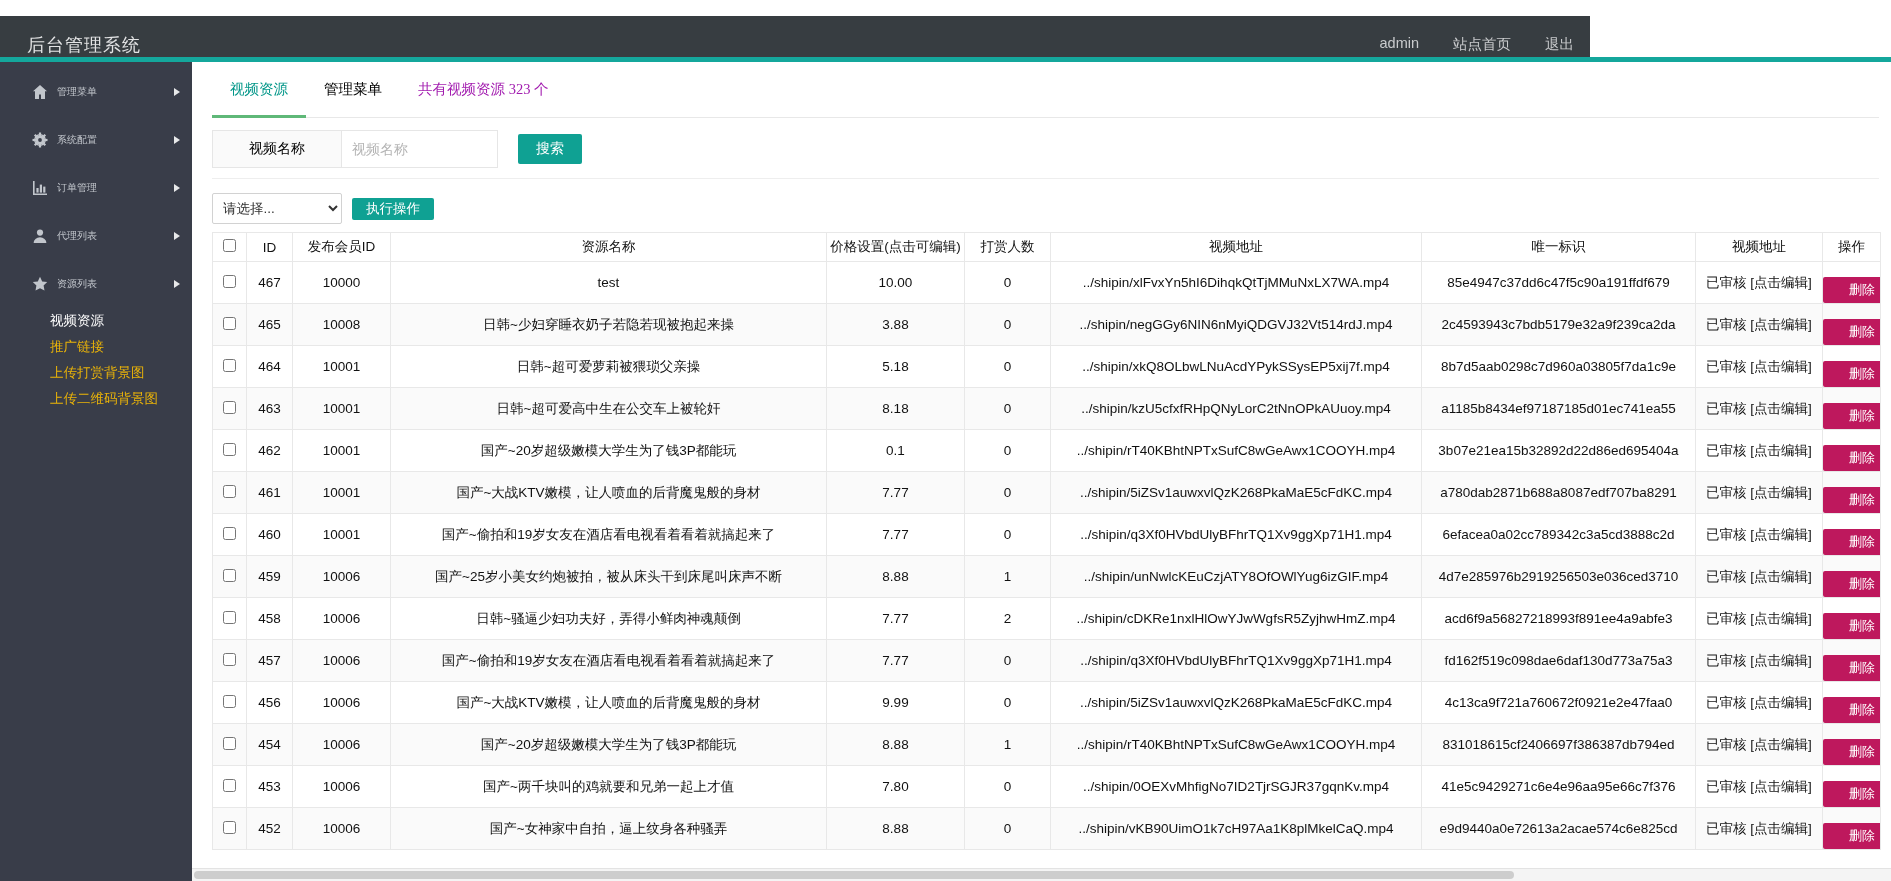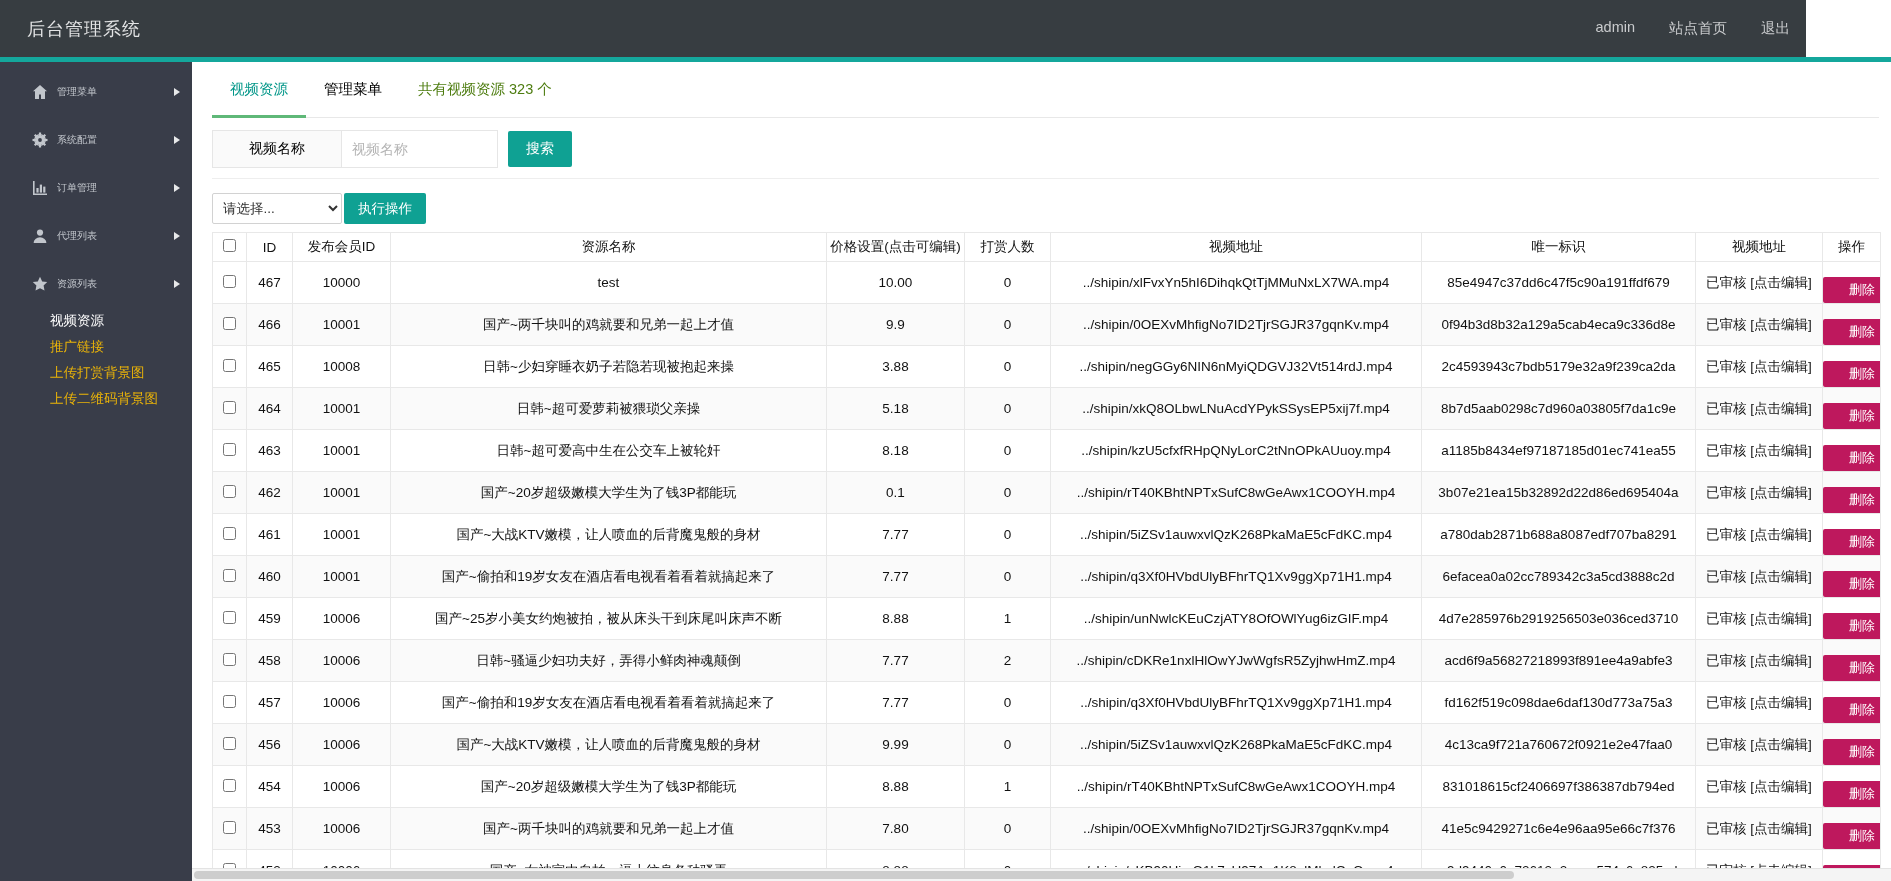--- a/index.html
+++ b/index.html
@@ -1,20 +1,20 @@
 <!DOCTYPE html>
 <html><head>
 <meta charset="utf-8">
 <style>
   * { margin:0; padding:0; box-sizing:border-box; }
   html,body { width:1891px; height:881px; overflow:hidden; }
   body { font-family:"Liberation Sans","DejaVu Sans",sans-serif; background:#fff; color:#000; }
 
   
-  .topbar { position:absolute; top:0; left:0; width:1806px; height:57px;
+  .topbar { position:absolute; top:16px; left:0; width:1590px; height:57px;
             background:#373d41; display:flex; align-items:center; justify-content:space-between; }
   .topbar .title { color:#e3e4e5; font-size:18px; padding-left:27px; letter-spacing:1px; }
   .topbar .links { display:flex; gap:34px; padding-right:16px;text-align:right; }
   .topbar .links span { color:#c9cbcd; font-size:14.5px; cursor:pointer; }
   .accent-line { position:absolute; top:57px; left:0; width:1891px; height:5px; background:#14a79c; }
 
   
   .sidebar { position:absolute; top:62px; left:0; width:192px; height:819px; background:#393d49; }
   .menu { padding-top:6px; }
   .menu-item { height:48px; display:flex; align-items:center; padding-left:32px; position:relative;
@@ -28,39 +28,39 @@
   .sub-item { height:26px; line-height:26px; padding-left:50px; color:#eab308; font-size:13.5px; cursor:pointer; }
   .sub-item.active { color:#ffffff; }
 
   
   .content { position:absolute; top:62px; left:192px; width:1699px; height:819px; background:#fff; }
   .tabbar { height:56px; margin:0 12px 0 20px; border-bottom:1px solid #e8e8e8;
             display:flex; align-items:stretch; }
   .tab { display:flex; align-items:center; padding:0 18px; font-size:14.5px; position:relative; cursor:pointer; }
   .tab.active { color:#009688; }
   .tab.active::after { content:""; position:absolute; left:0; right:0; bottom:-1px; height:3px; background:#5FB878; }
-  .tab.plain { cursor:default; color:#4d7c0f; }
+  .tab.plain { cursor:default; color:#a21caf;font-family:Liberation Serif, serif; }
 
   .search-row { margin:12px 0 0 20px; padding-bottom:10px; border-bottom:1px solid #eeeeee;
                 margin-right:12px; display:flex; align-items:center; }
   .form-label { width:130px; height:38px; border:1px solid #e6e6e6; background:#fafafa;
                 display:flex; align-items:center; justify-content:center; font-size:14px; }
   .form-input { width:156px; height:38px; border:1px solid #e6e6e6; border-left:none;
                 padding:0 10px; font-size:14px; outline:none; color:#333;
                 font-family:"Liberation Sans","DejaVu Sans",sans-serif; }
   .form-input::placeholder { color:#b4b4b4; }
   .btn { border:none; background:#0fa193; color:#fff; font-size:14px; border-radius:2px;
          cursor:pointer; font-family:"Liberation Sans","DejaVu Sans",sans-serif; }
-  .btn-search { width:64px; height:36px; margin-left:10px; }
+  .btn-search { width:64px; height:30px; margin-left:20px; }
 
   .action-row { margin:14px 0 0 20px; display:flex; align-items:center; }
   .op-select { width:130px; height:31px; border:1px solid #d2d2d2; border-radius:2px;
                font-size:13.5px; color:#333; padding-left:6px; background:#fff;
                font-family:"Liberation Sans","DejaVu Sans",sans-serif; }
-  .btn-exec { height:31px; padding:0 14px; margin-left:2px; font-size:13.5px; }
+  .btn-exec { height:22px; padding:0 14px; margin-left:10px; font-size:13.5px; }
 
   
   .tablewrap { margin:8px 0 0 20px; }
   table { border-collapse:collapse; table-layout:fixed; width:1668px; }
   th, td { border:1px solid #e8e8e8; text-align:center; font-weight:normal;
            overflow:hidden; white-space:nowrap; }
   thead th { height:29px; font-size:13.5px; color:#111; background:#fff;margin-top:36px; }
   tbody td { height:42px; font-size:13.5px; color:#111; }
   tbody tr:nth-child(even) { background:#fafafa; }
   col.c-cb{width:34px} col.c-id{width:46px} col.c-mem{width:98px} col.c-name{width:436px}
@@ -221,34 +221,20 @@
     <td>0</td>
     <td>../shipin/xlFvxYn5hI6DihqkQtTjMMuNxLX7WA.mp4</td>
     <td>85e4947c37dd6c47f5c90a191ffdf679</td>
     <td class="editable">已审核 [点击编辑]</td>
     <td>
       <button class="btn-del">删除</button>
     </td>
   </tr>
           <tr>
     <td><input type="checkbox" style=""></td>
-    <td>466</td>
-    <td>10001</td>
-    <td>国产~两千块叫的鸡就要和兄弟一起上才值</td>
-    <td class="editable">9.9</td>
-    <td>0</td>
-    <td>../shipin/0OEXvMhfigNo7ID2TjrSGJR37gqnKv.mp4</td>
-    <td>0f94b3d8b32a129a5cab4eca9c336d8e</td>
-    <td class="editable">已审核 [点击编辑]</td>
-    <td>
-      <button class="btn-del">删除</button>
-    </td>
-  </tr>
-          <tr>
-    <td><input type="checkbox" style=""></td>
     <td>465</td>
     <td>10008</td>
     <td>日韩~少妇穿睡衣奶子若隐若现被抱起来操</td>
     <td class="editable">3.88</td>
     <td>0</td>
     <td>../shipin/negGGy6NIN6nMyiQDGVJ32Vt514rdJ.mp4</td>
     <td>2c4593943c7bdb5179e32a9f239ca2da</td>
     <td class="editable">已审核 [点击编辑]</td>
     <td>
       <button class="btn-del">删除</button>

